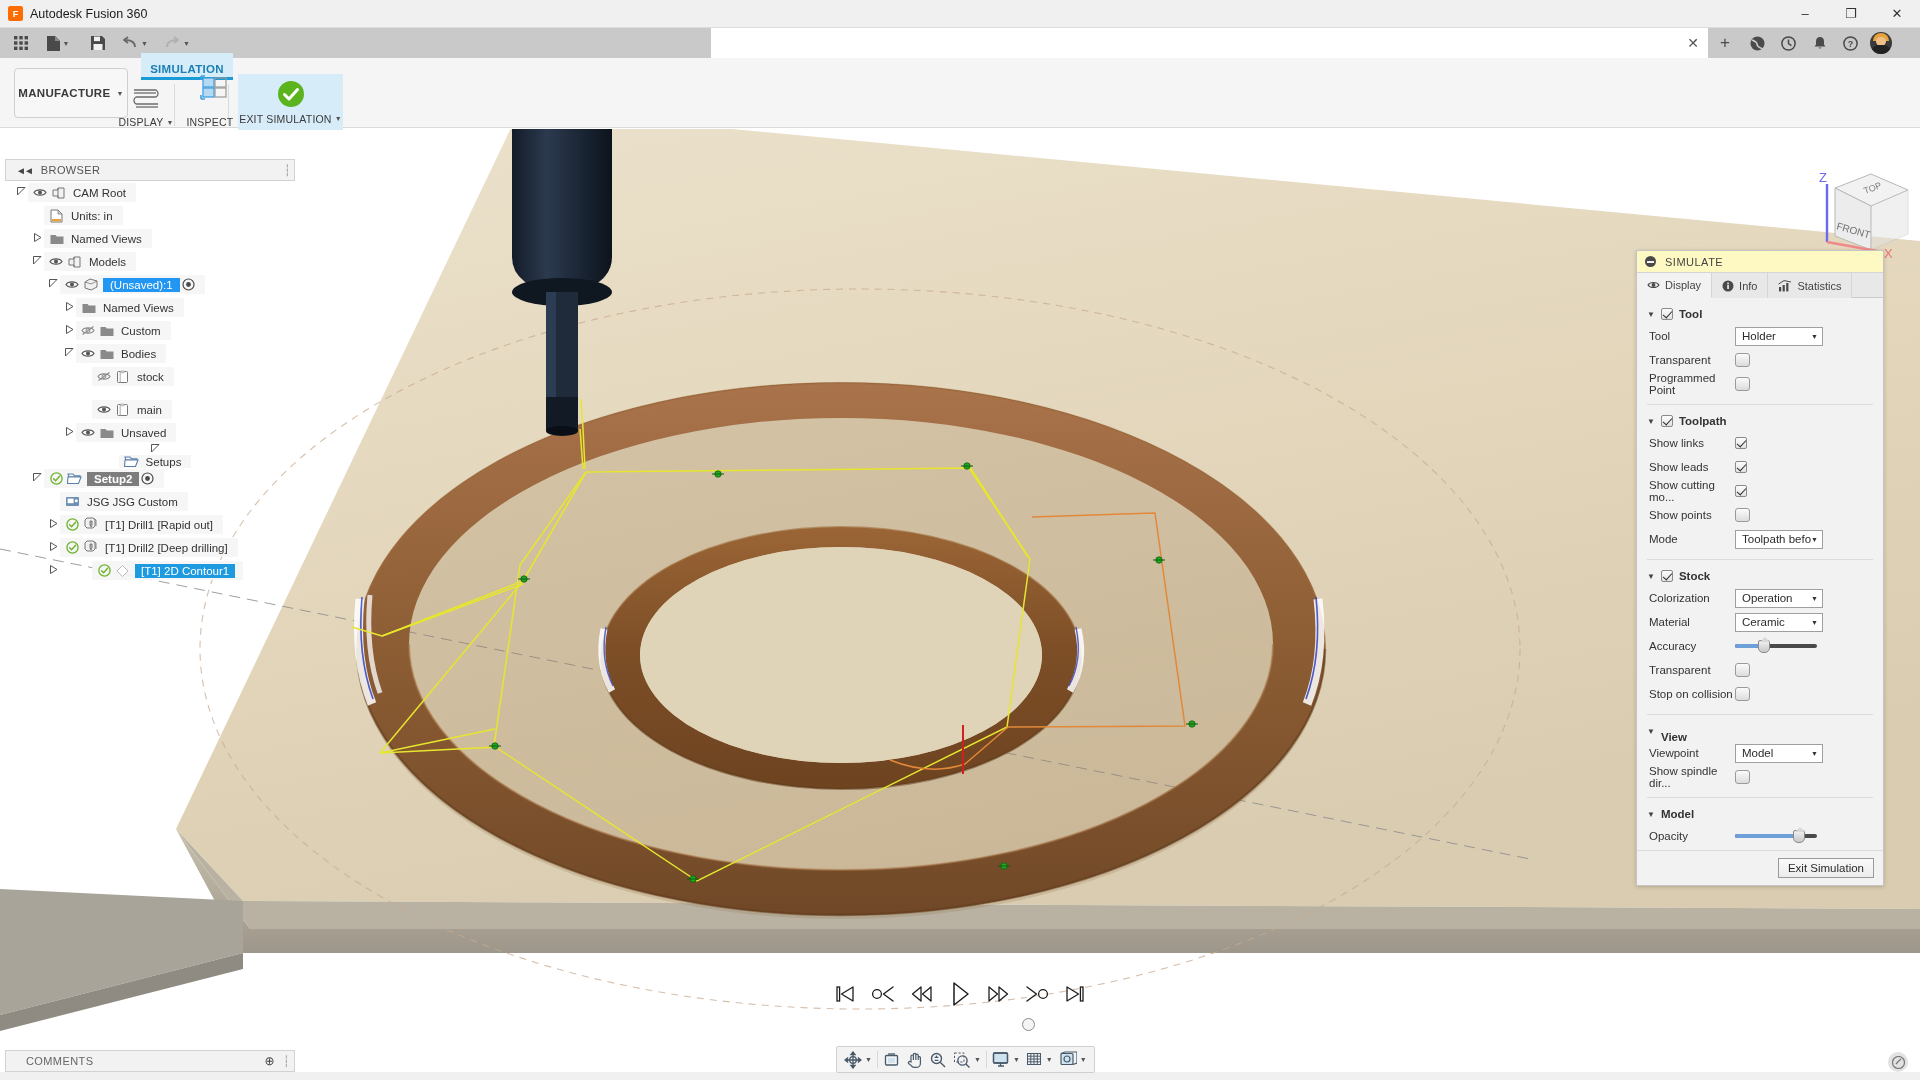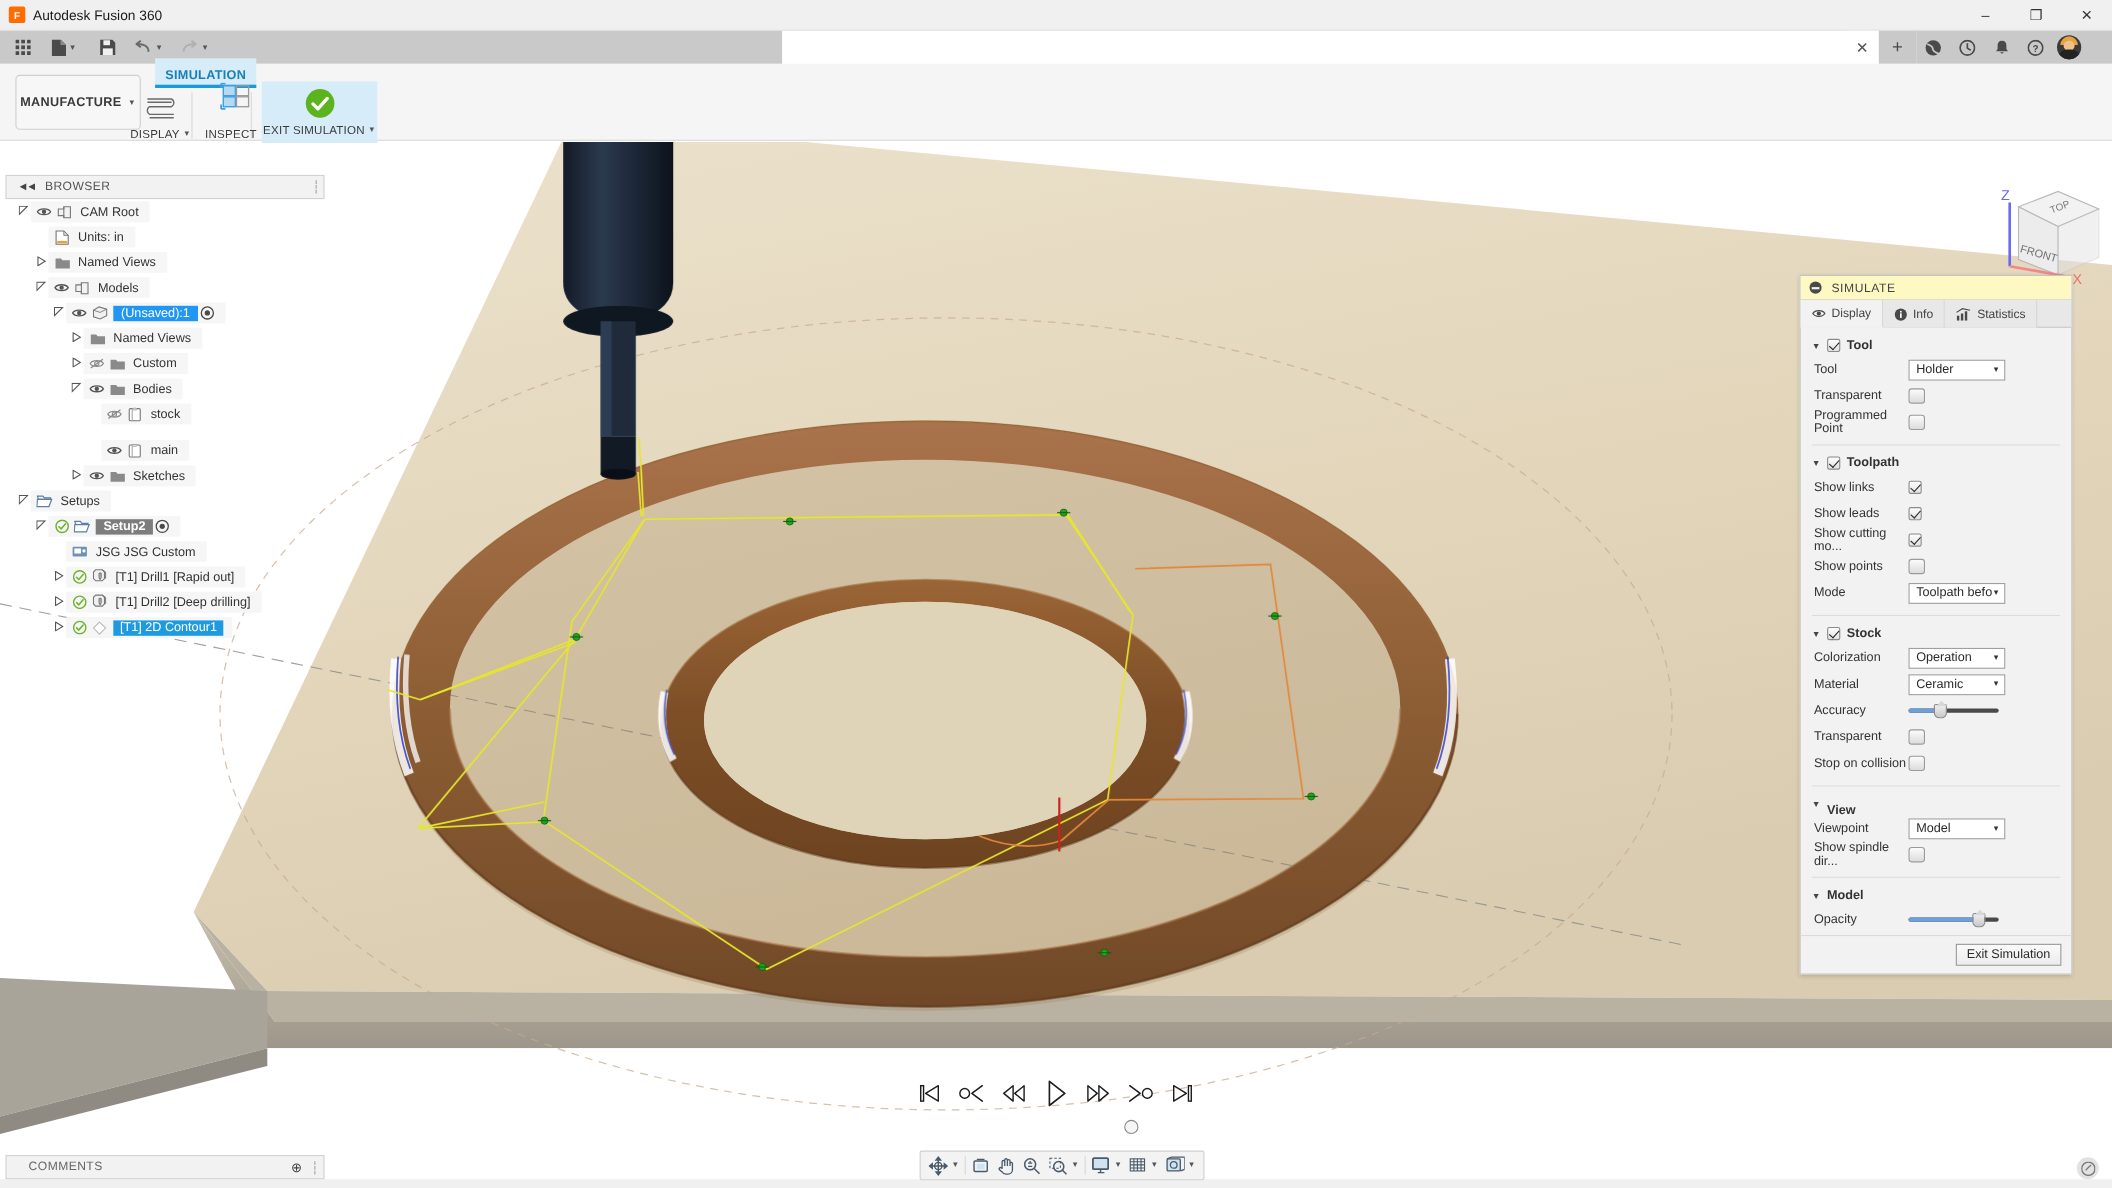--- a/index.html
+++ b/index.html
@@ -791,24 +791,24 @@
             <svg width="14" height="11" viewBox="0 0 14 11">
               <path d="M1,5.5 C3,2 11,2 13,5.5 C11,9 3,9 1,5.5 Z" fill="none" stroke="#555" stroke-width="1.2"></path>
               <circle cx="7" cy="5.5" r="2" fill="#555"></circle>
             </svg>
           </span>
           <span class="ticon">
             <svg width="14" height="12" viewBox="0 0 14 12">
               <path d="M0.5,2 h5 l1.3,1.6 h6.7 v7.4 h-13 Z" fill="#8a8a8a"></path>
             </svg>
           </span>
-          <span class="tlabel">Sketches</span>
-        </span>
-      </div>
-      <div class="trow" style="padding-left: 10px;">
+          <span class="tlabel">Unsaved</span>
+        </span>
+      </div>
+      <div class="trow" style="padding-left: 10px; flex-direction: column;">
         <span class="tarrow"><svg width="9" height="9" viewBox="0 0 9 9">
             <path d="M0.5,0.5 L8,0.5 L0.5,8 Z" fill="none" stroke="#555" stroke-width="1"></path>
           </svg></span>
         <span class="tchip">
           <span class="ticon">
             <svg width="15" height="13" viewBox="0 0 15 13">
               <path d="M1,2 h5 l1.4,1.7 h5.6 v1.3 h-11 Z" fill="none" stroke="#5a7fa8" stroke-width="1.1"></path>
               <path d="M1,5 h13 l-2.5,6.5 h-11 Z" fill="#fff" stroke="#5a7fa8" stroke-width="1.1"></path>
             </svg>
           </span>
@@ -889,21 +889,21 @@
           <span class="ticon">
             <svg width="16" height="15" viewBox="0 0 16 15">
               <path d="M4,1 h6 l2,2 v6 l-2,2 h-6 l-2,-2 v-6 Z" fill="#f0f0f0" stroke="#777" stroke-width="1"></path>
               <path d="M7,4 h2 v4 l-1,2 l-1,-2 Z" fill="#bbb" stroke="#666" stroke-width=".8"></path>
               <path d="M10,1 l3,2 v6" fill="none" stroke="#777" stroke-width=".9"></path>
             </svg>
           </span>
           <span class="tlabel">[T1] Drill2 [Deep drilling]</span>
         </span>
       </div>
-      <div class="trow" style="padding-left: 42px;">
+      <div class="trow" style="padding-left: 42px; gap: 32px;">
         <span class="tarrow"><svg width="9" height="9" viewBox="0 0 9 9">
             <path d="M1.5,0.5 L8,4.5 L1.5,8.5 Z" fill="none" stroke="#555" stroke-width="1"></path>
           </svg></span>
         <span class="tchip">
           <span class="teye">
             <svg width="13" height="13" viewBox="0 0 13 13">
               <circle cx="6.5" cy="6.5" r="5.6" fill="none" stroke="#6cb42c" stroke-width="1.3"></circle>
               <path d="M3.6,6.8 L5.6,8.8 L9.6,4.2" stroke="#6cb42c" stroke-width="1.4" fill="none" stroke-linecap="round"></path>
             </svg>
           </span>

